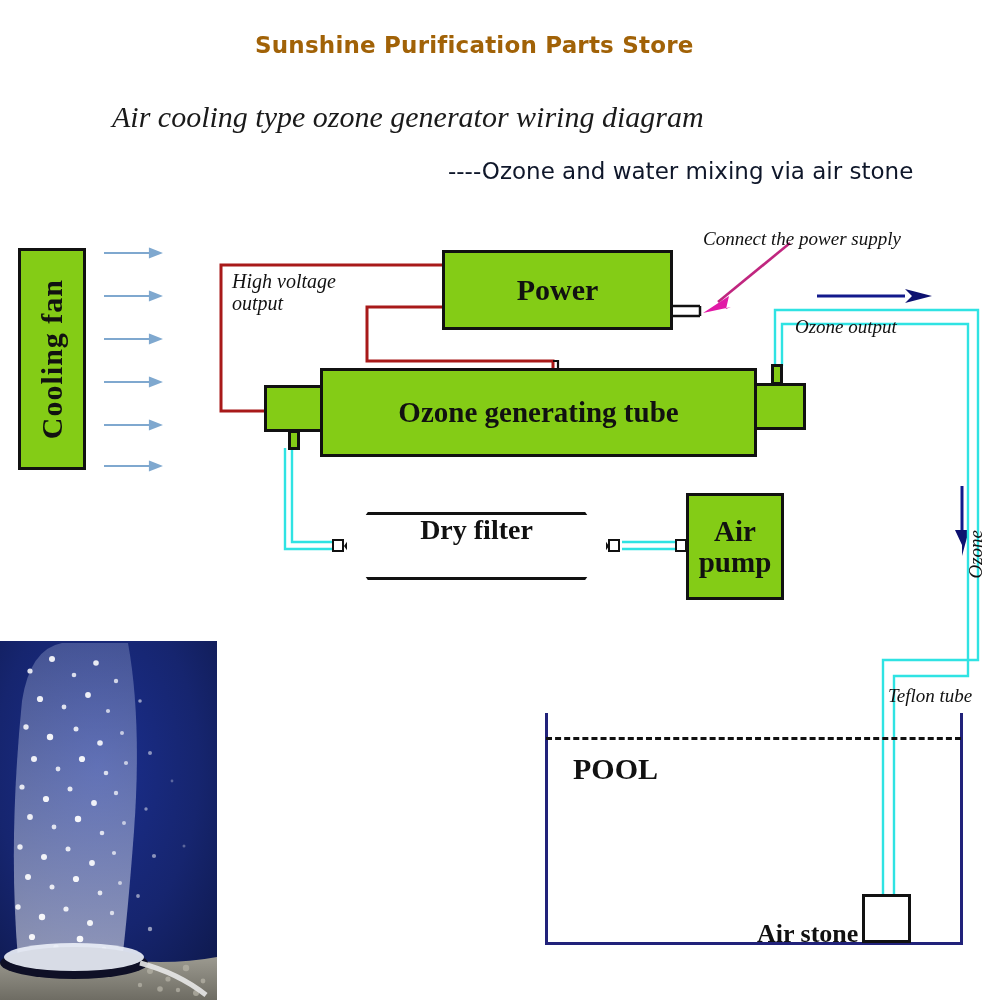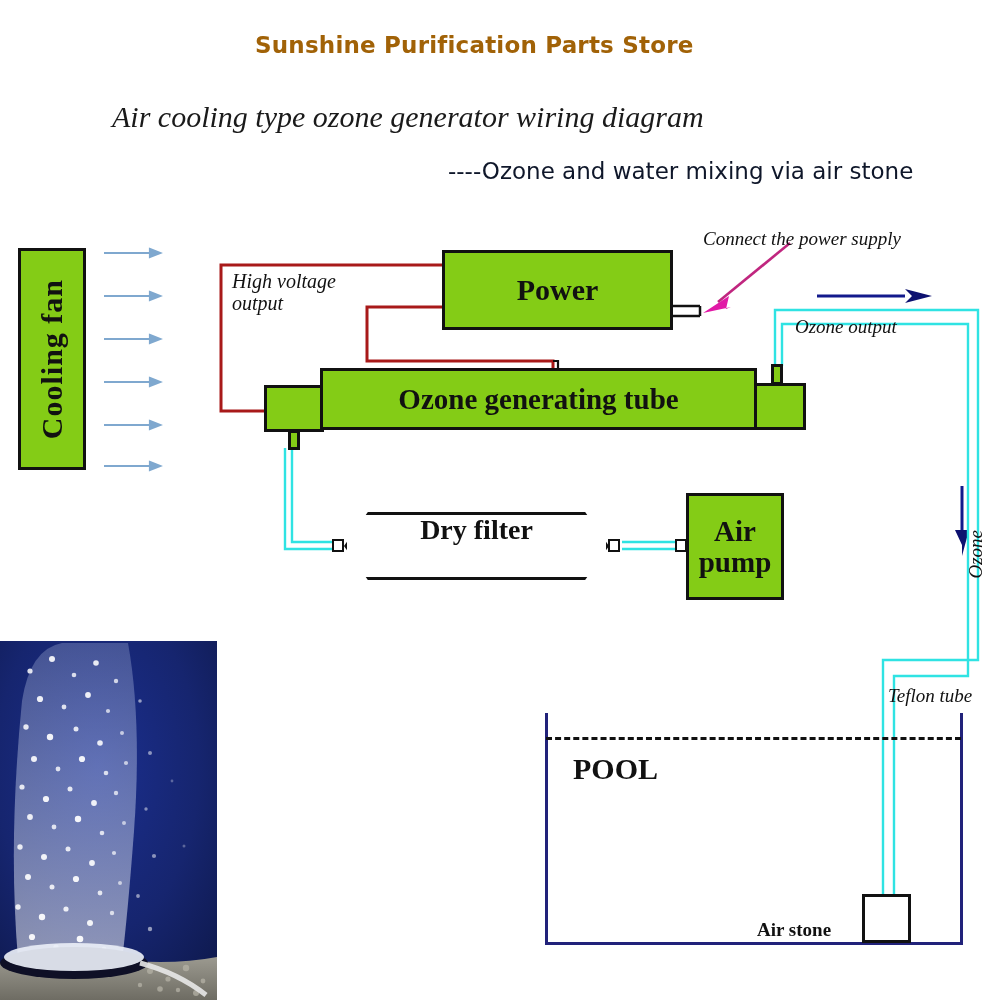--- a/index.html
+++ b/index.html
@@ -78,21 +78,21 @@
   
   #power-box {
     left: 442px; top: 250px;
     width: 231px; height: 80px;
   }
   #power-box .box-label { font-size: 30px; }
 
   
   #ozone-tube {
     left: 320px; top: 368px;
-    width: 437px; height: 62px;
+    width: 437px; height: 89px;
   }
   #ozone-tube .box-label { font-size: 29px; }
 
   
   #tube-cap-left {
     left: 264px; top: 385px;
     width: 60px; height: 47px;
   }
   
   #tube-cap-right {
@@ -168,21 +168,21 @@
     left: 862px; top: 894px;
     width: 49px; height: 49px;
     border: 3px solid #111111;
     background: #ffffff;
     box-sizing: border-box;
   }
   #air-stone-label {
     left: 757px; top: 919px;
     font-family: "Liberation Serif", serif;
     font-weight: bold;
-    font-size: 19px;
+    font-size: 26px;
     color: #111111;
     white-space: nowrap;
     text-align: center;
   }
 
   
   .annot {
     font-family: "Liberation Serif", serif;
     font-style: italic;
     color: #111111;

